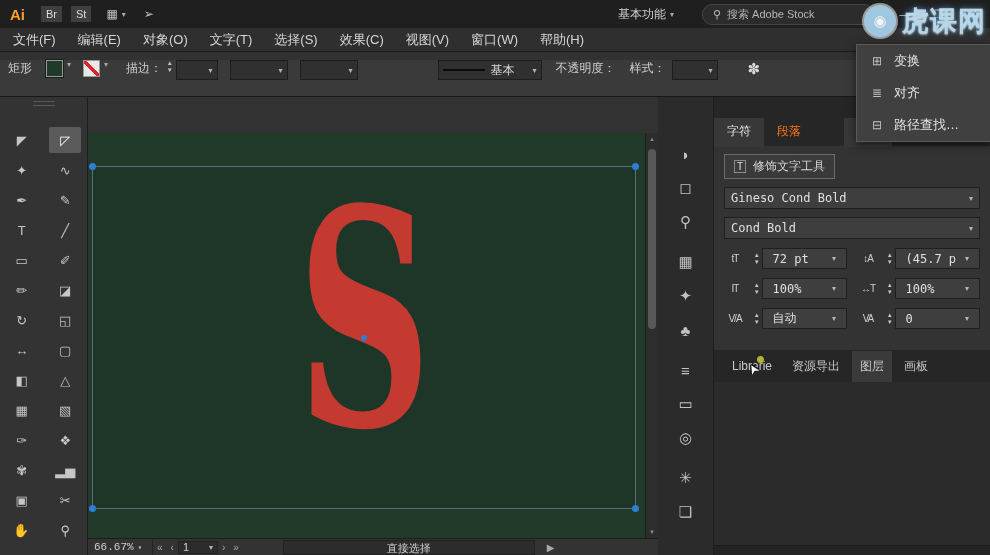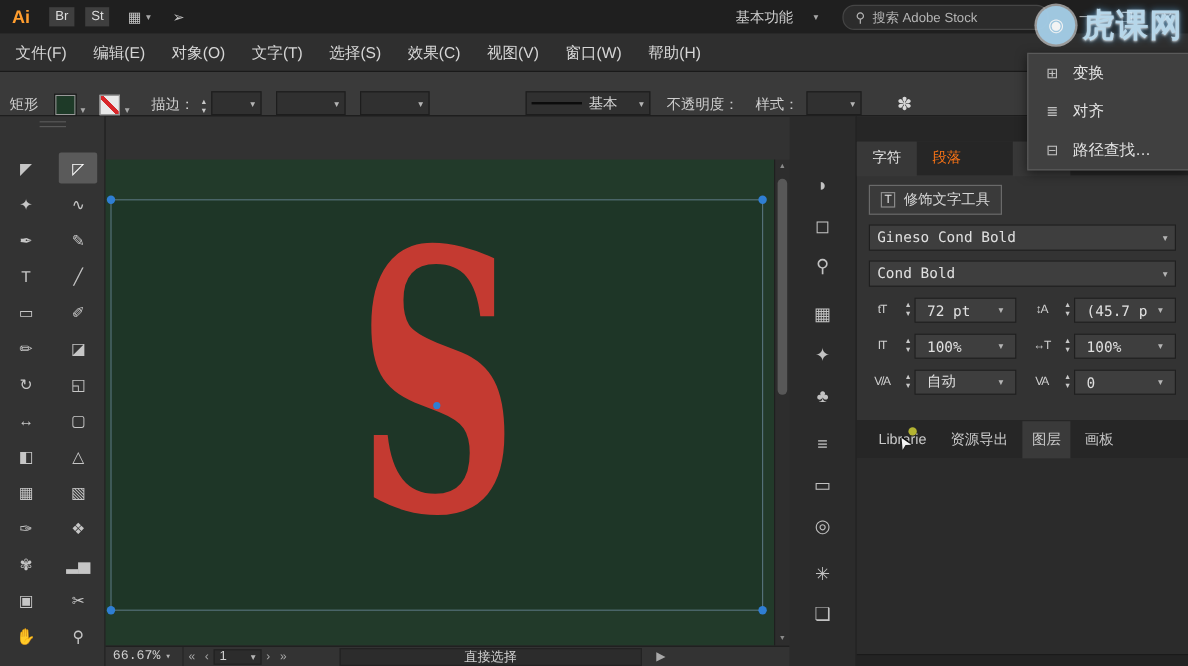--- a/index.html
+++ b/index.html
@@ -9,37 +9,37 @@
   .tb-chev{font-size:8px;color:#a8a8a8;margin:0 4px;}
 
   
   .titlebar{position:absolute;left:0;top:0;width:990px;height:28px;background:#1f1f1f;
             display:flex;align-items:center;}
   .ai-logo{color:var(--ai_orange);font-weight:bold;font-size:15px;margin:0 16px 0 10px;}
   .tb-badge{background:#3f3f3f;color:#ddd;font-size:11px;padding:2px 5px;margin-right:9px;border-radius:0;}
   .tb-ic{color:#c2c2c2;font-size:12px;margin-left:6px;}
   .tb-share{margin-left:14px;}
   .tb-spacer{flex:1;}
-  .workspace{display:flex;align-items:center;font-size:12px;color:#d0d0d0;margin-right:16px;gap:13px;}
+  .workspace{display:flex;align-items:center;font-size:12px;color:#d0d0d0;margin-right:24px;}
   .stock-search{display:flex;align-items:center;gap:6px;background:#2c2c2c;border:1px solid #454545;
                 border-radius:10px;height:19px;padding:0 10px;width:150px;margin-right:14px;color:#b5b5b5;}
   .search-ic{font-size:11px;color:#b5b5b5;}
   .search-text{font-size:11px;white-space:nowrap;}
   .winbtns{display:flex;height:100%;}
   .winbtn{width:34px;height:100%;display:flex;align-items:center;justify-content:center;
           color:#c6c6c6;font-size:11px;}
 
   
-  .menubar{position:absolute;left:0;top:28px;width:990px;height:32px;background:#2f2f2f;
+  .menubar{position:absolute;left:0;top:28px;width:990px;height:24px;background:#2f2f2f;
            border-bottom:1px solid #1a1a1a;display:flex;align-items:center;padding-left:2px;box-sizing:border-box;}
   .menu-item{padding:0 11px;font-size:13px;color:#d6d6d6;white-space:nowrap;}
 
   
   .controlbar{position:absolute;left:0;top:60px;width:990px;height:37px;background:#3a3a3a;
-              border-bottom:1px solid #181818;display:flex;align-items:flex-end;box-sizing:border-box;}
+              border-bottom:1px solid #181818;display:flex;align-items:flex-start;box-sizing:border-box;}
   .cb-label{margin-left:14px;color:#cfcfcf;white-space:nowrap;}
   .cb-first{margin-left:8px;}
   .swatch{width:15px;height:15px;border:1px solid #999;display:inline-block;margin-left:14px;}
   .fill-swatch{background:var(--fill_swatch);outline:1px solid #1c1c1c;}
   .stroke-swatch{margin-left:8px;background:
       linear-gradient(45deg,transparent 42%,var(--stroke_none_red) 42%,var(--stroke_none_red) 58%,transparent 58%),#e9e9e9;}
   .stepper{display:inline-flex;flex-direction:column;justify-content:center;margin-left:6px;gap:1px;}
   .stepper i{font-style:normal;font-size:7px;line-height:6px;color:#c8c8c8;text-align:center;}
   .cb-field{height:20px;background:#303030;border:1px solid #1d1d1d;display:flex;align-items:center;
             justify-content:flex-end;padding:0 4px;margin-left:4px;box-sizing:border-box;}
@@ -84,21 +84,21 @@
   .scroll-thumb{position:absolute;left:2px;top:16px;width:8px;height:180px;background:#585858;border-radius:4px;}
 
   
   .statusbar{position:absolute;left:88px;top:538px;width:570px;height:17px;background:#333;
              border-top:1px solid #1c1c1c;display:flex;align-items:center;font-size:11px;box-sizing:border-box;}
   .zoom-box{display:flex;align-items:center;height:100%;padding:0 6px;border-right:1px solid #252525;min-width:52px;font-family:Liberation Mono, monospace;}
   .nav-btn{color:#a9a9a9;font-size:10px;padding:0 4px;}
   .page-box{width:40px;height:13px;background:#2c2c2c;border:1px solid #222;display:flex;align-items:center;
             justify-content:space-between;padding:0 4px;box-sizing:border-box;}
   .tool-box{width:250px;height:13px;margin-left:40px;background:#2c2c2c;border:1px solid #222;
-            display:flex;align-items:center;justify-content:center;}
+            display:flex;align-items:flex-start;justify-content:center;}
   .expand{margin-left:8px;}
 
   
   .dock{position:absolute;left:658px;top:97px;width:56px;height:458px;background:#2b2b2b;
         border-right:1px solid #1e1e1e;box-sizing:border-box;padding-top:36px;}
   .dock-icon{width:30px;height:26px;margin:8px auto 0;display:flex;align-items:center;justify-content:center;
              font-size:15px;color:#c2c2c2;border-radius:3px;}
   .dock-icon.group-end{margin-bottom:14px;}
 
   

